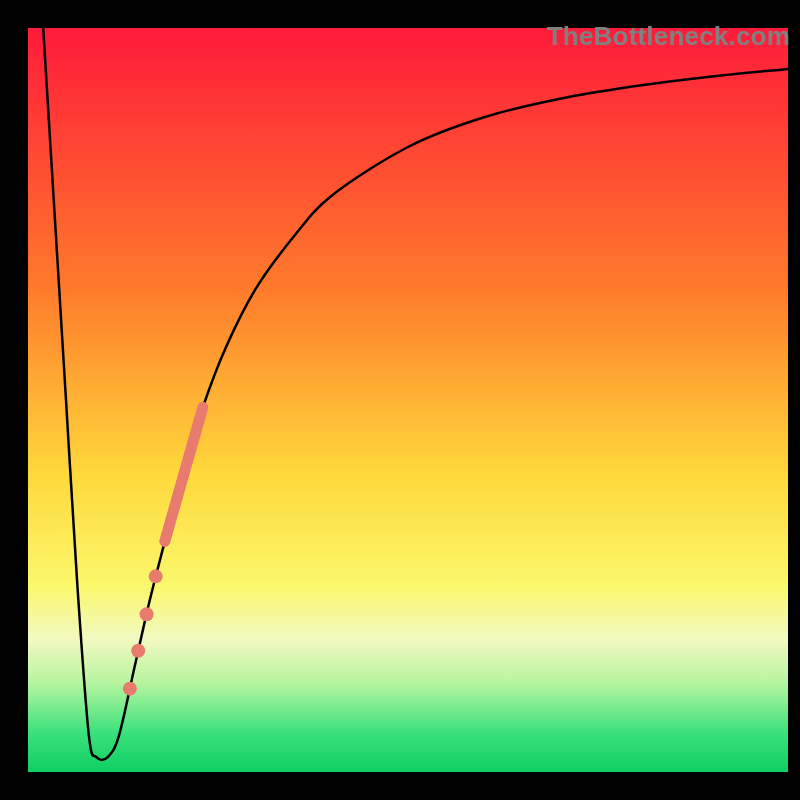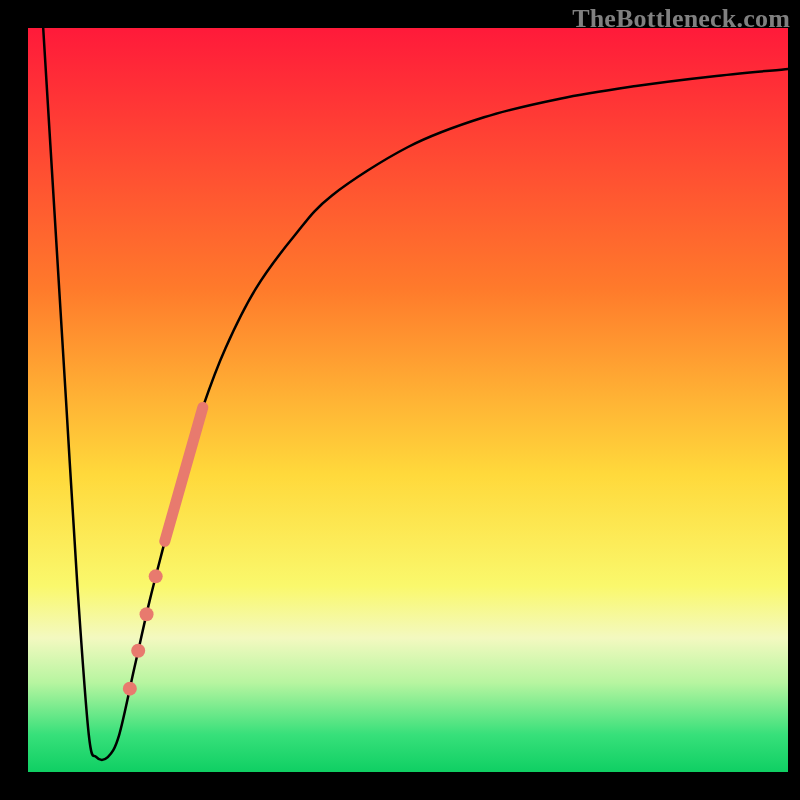--- a/index.html
+++ b/index.html
@@ -11,28 +11,27 @@
     background: #000;
     font-family: Arial, Helvetica, sans-serif;
   }
   .chart-container {
     position: relative;
     width: 800px;
     height: 800px;
   }
   .watermark {
     position: absolute;
-    top: 4px;
+    top: 21px;
     right: 10px;
     font-size: 26px;
     font-weight: bold;
     color: #808080;
     z-index: 10;
     letter-spacing: 0.2px;
-    font-family: Liberation Serif, serif;
   }
   svg {
     display: block;
   }
 </style>
 </head>
 <body>
 
 <div class="chart-container">
   <div class="watermark">TheBottleneck.com</div>

